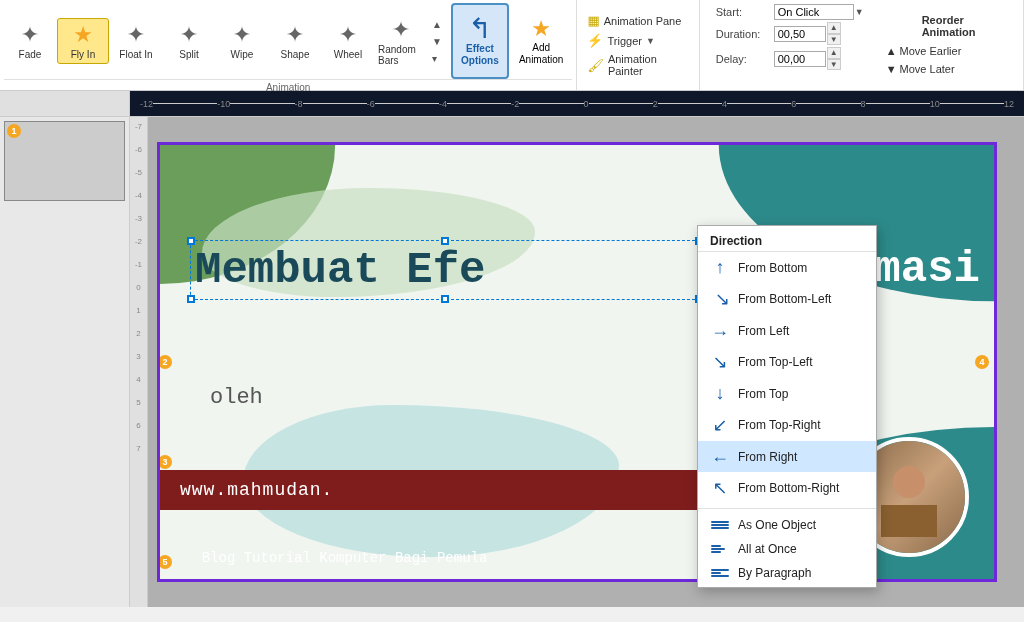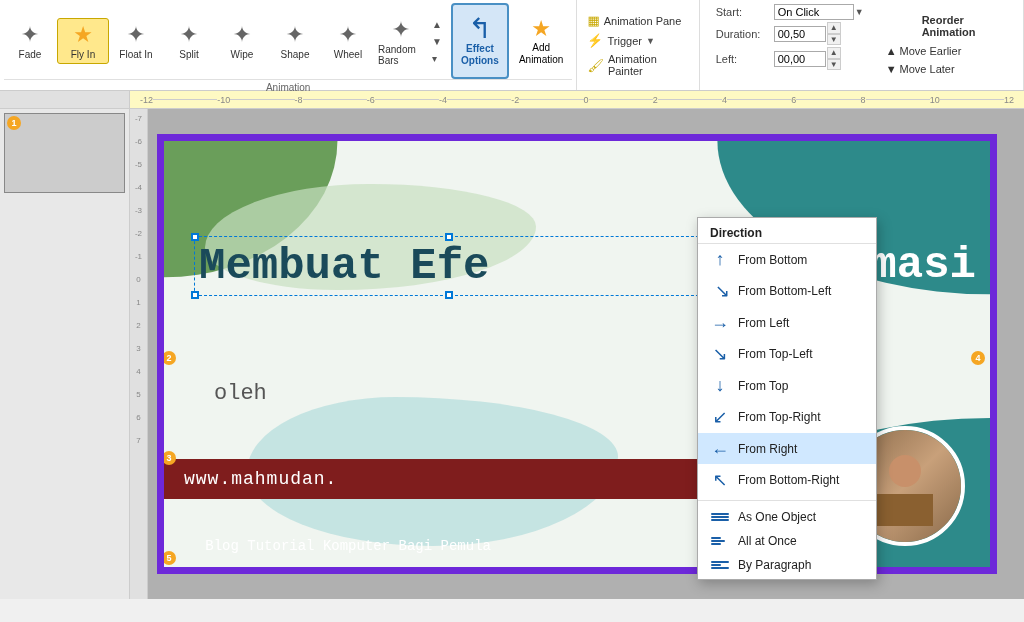--- a/index.html
+++ b/index.html
@@ -22,29 +22,29 @@
     .add-anim-btn { display: flex; flex-direction: column; align-items: center; justify-content: center; padding: 4px 8px; cursor: pointer; min-width: 55px; height: 76px; border-radius: 3px; border: 1px solid transparent; }
     .scroll-btn { font-size: 10px; cursor: pointer; color: #555; padding: 2px; }
     .reorder-btn { display: flex; align-items: center; gap: 4px; font-size: 11px; cursor: pointer; padding: 1px 4px; border-radius: 2px; color: #333; }
 
     
     .anim-pane-row { display: flex; align-items: center; gap: 4px; font-size: 11px; cursor: pointer; padding: 1px 4px; color: #333; }
     .trigger-row { display: flex; align-items: center; gap: 4px; font-size: 11px; cursor: pointer; padding: 1px 4px; color: #333; }
     .anim-painter-row { display: flex; align-items: center; gap: 4px; font-size: 11px; cursor: pointer; padding: 1px 4px; color: #333; }
 
     
-    .ruler { background: #fef9c3; border-bottom: 1px solid #ccc; height: 18px; display: flex; align-items: center; overflow: hidden; font-size: 9px; color: #888; position: relative; }
+    .ruler { background: #0f172a; border-bottom: 1px solid #ccc; height: 26px; display: flex; align-items: center; overflow: hidden; font-size: 9px; color: #888; position: relative; }
 
     
     .main-area { display: flex; height: calc(622px - 90px - 24px - 18px); }
     .left-panel { width: 130px; background: #e8e8e8; border-right: 1px solid #ccc; display: flex; flex-direction: column; }
     .slide-panel { flex: 1; background: #b0b0b0; position: relative; overflow: hidden; display: flex; align-items: center; justify-content: center; }
 
     
-    .slide { width: 840px; height: 440px; background: #f0f5f0; position: relative; border: 7px solid #6d28d9; overflow: hidden; }
+    .slide { width: 840px; height: 440px; background: #f0f5f0; position: relative; border: 3px solid #6d28d9; overflow: hidden; }
 
     
     .slide-bg-teal-top { position: absolute; top: 0; right: 0; width: 55%; height: 45%; background: #2d8a8a; clip-path: ellipse(60% 80% at 100% 0%); }
     .slide-bg-teal-bottom { position: absolute; bottom: 0; right: 0; width: 50%; height: 50%; background: #2d8a8a; clip-path: ellipse(70% 70% at 100% 100%); }
     .slide-bg-green { position: absolute; top: 0; left: 0; width: 30%; height: 40%; background: #6a9e5a; clip-path: ellipse(70% 80% at 0% 0%); }
     .slide-bg-wave { position: absolute; top: 10%; left: 5%; width: 40%; height: 25%; background: #c8e0c0; border-radius: 50% 50% 60% 40% / 60% 40% 60% 40%; opacity: 0.7; }
     .slide-bg-light-teal { position: absolute; bottom: 5%; left: 10%; width: 45%; height: 35%; background: #a8d8d8; border-radius: 40% 60% 50% 50% / 50% 40% 60% 50%; opacity: 0.6; }
     .slide-url-bar { position: absolute; bottom: 16%; left: 0; width: 75%; background: #7f1d1d; padding: 10px 20px; }
     .slide-blog-text { position: absolute; bottom: 3%; left: 5%; font-size: 14px; color: #fff; font-family: 'Courier New', monospace; }
     .slide-photo { position: absolute; bottom: 5%; right: 3%; width: 120px; height: 120px; border-radius: 50%; background: #ccc; overflow: hidden; border: 4px solid #fff; }
@@ -172,21 +172,21 @@
         <span class="timing-label">Duration:</span>
         <div class="timing-value">
           <input class="timing-input" value="00,50" style="">
           <div class="timing-arrows">
             <span class="timing-arrow">▲</span>
             <span class="timing-arrow">▼</span>
           </div>
         </div>
       </div>
       <div class="timing-row">
-        <span class="timing-label">Left:</span>
+        <span class="timing-label">Delay:</span>
         <div class="timing-value">
           <input class="timing-input" value="00,00" style="">
           <div class="timing-arrows">
             <span class="timing-arrow">▲</span>
             <span class="timing-arrow">▼</span>
           </div>
         </div>
       </div>
     </div>
 

